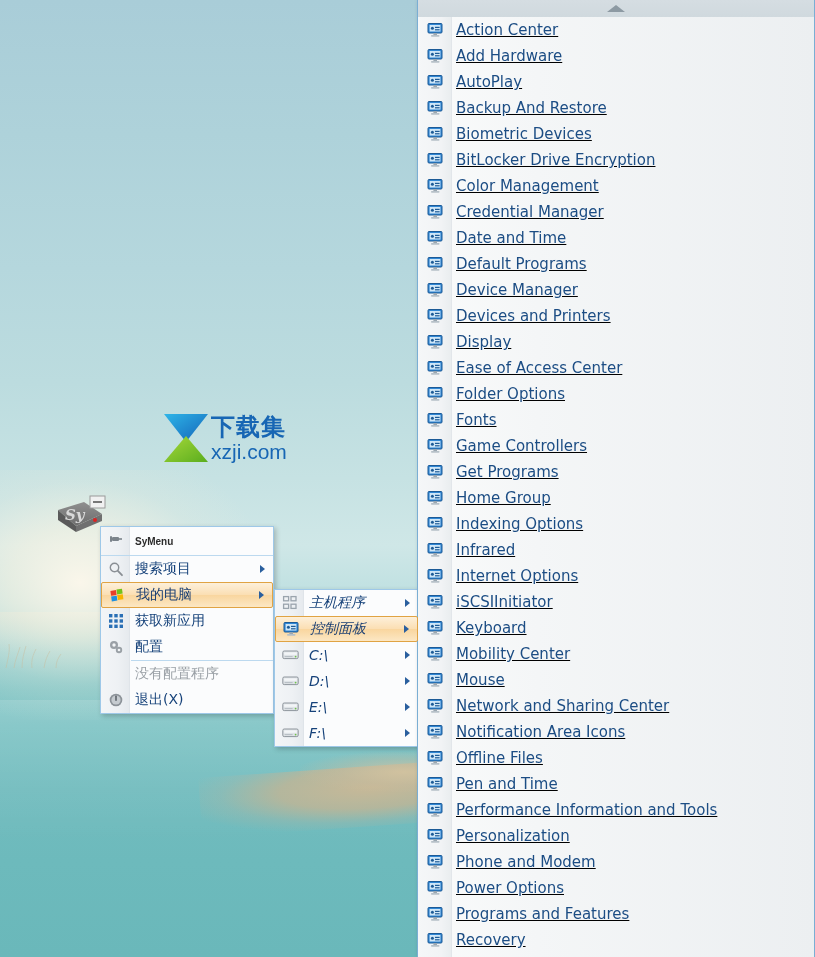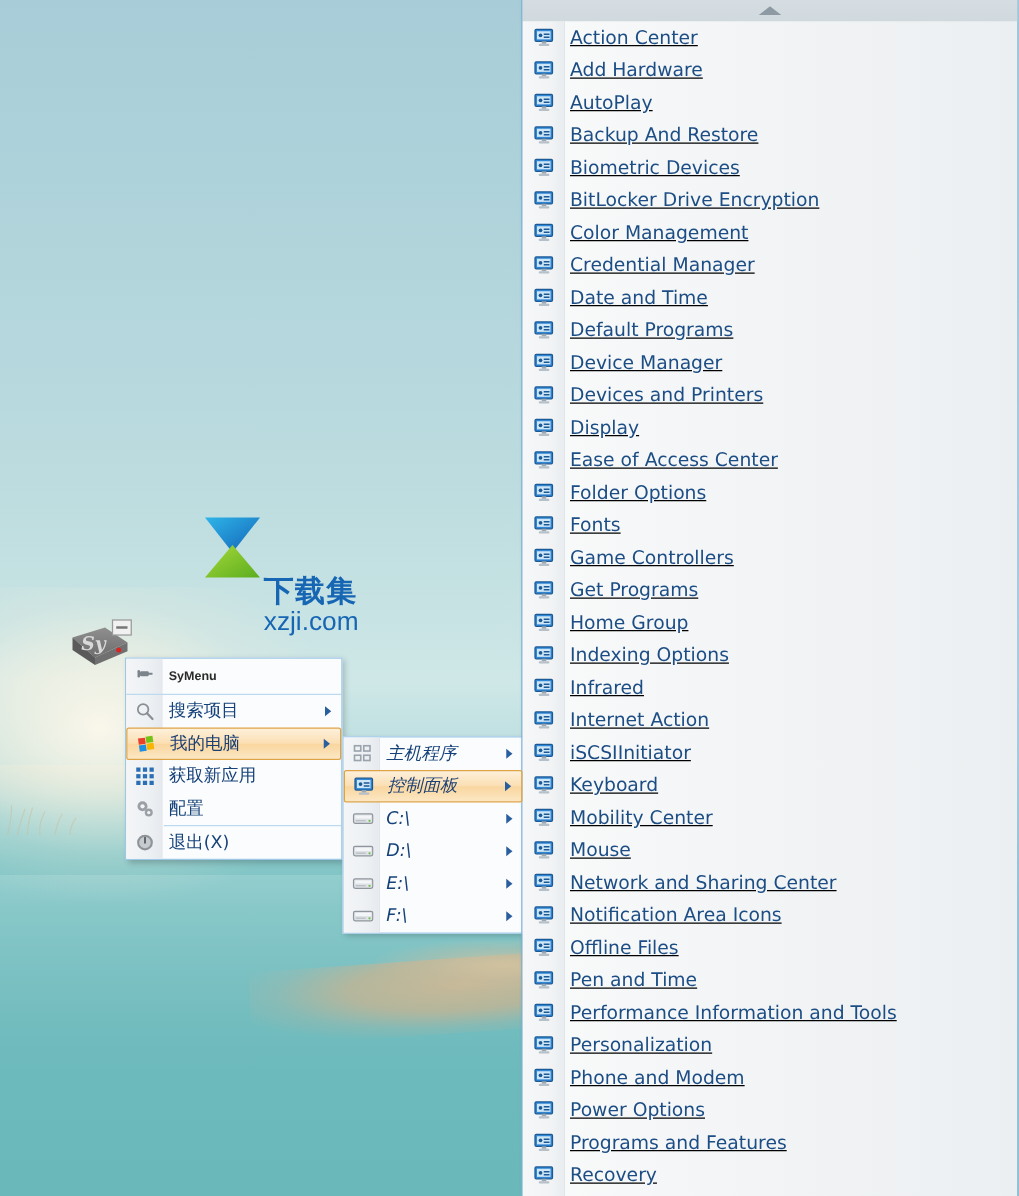--- a/index.html
+++ b/index.html
@@ -88,21 +88,21 @@
   }
 
   
   .watermark {
     position: absolute;
     left: 163px; top: 412px;
     width: 122px; height: 58px;
     pointer-events: none;
   }
   .wm-text-wrap {
-    position: absolute; left: 48px; top: 2px; margin-top: 46px;
+    position: absolute; left: 48px; top: 2px;
   }
   .wm-cn {
     font-size: 24px; font-weight: bold; letter-spacing: 1px;
     color: #1766b4;
     line-height: 26px;
     font-family: "DejaVu Sans", sans-serif;
   }
   .wm-dom {
     font-size: 21px; color: #1766b4; line-height: 24px;
     font-family: "Liberation Sans", sans-serif;
@@ -382,20 +382,23 @@
           </g>
           <circle cx="6" cy="6" r="1.7" fill="#f3f5f7"></circle>
           <circle cx="11" cy="11" r="1.3" fill="#f3f5f7"></circle>
         </svg>
       </span>
       <span class="mi-label">配置</span>
     </div>
 
     <div class="mi-sep"></div>
 
+    <div class="mi disabled">
+      <span class="mi-label">没有配置程序</span>
+    </div>
 
     <div class="mi">
       <span class="mi-icon">
         <svg width="16" height="16" viewBox="0 0 16 16">
           <circle cx="8" cy="8" r="6.3" fill="#8d9399"></circle>
           <circle cx="8" cy="8" r="4.6" fill="#c6cbd0"></circle>
           <rect x="7.2" y="3.4" width="1.6" height="5.6" rx="0.8" fill="#5f656b"></rect>
         </svg>
       </span>
       <span class="mi-label">退出(X)</span>
@@ -750,21 +753,21 @@
         <div class="cp-item">
           <span class="cp-icon"><svg width="17" height="16" viewBox="0 0 17 16">
               <rect x="1" y="1.5" width="14" height="9.5" rx="1" fill="#2f86d4" stroke="#1c5a96"></rect>
               <rect x="2.6" y="3" width="10.8" height="6.5" fill="#cfe6f7"></rect>
               <circle cx="5.4" cy="6.2" r="1.5" fill="#1c5a96"></circle>
               <rect x="8" y="4.8" width="4.6" height="1.2" fill="#1c5a96"></rect>
               <rect x="8" y="7.2" width="4.6" height="1.2" fill="#1c5a96"></rect>
               <rect x="6.4" y="11" width="3.6" height="2" fill="#9aa6b0"></rect>
               <rect x="4" y="13" width="8.5" height="1.8" rx="0.8" fill="#b6c0c8"></rect>
             </svg></span>
-          <span class="cp-label">Internet Action</span>
+          <span class="cp-label">Internet Options</span>
         </div>
         <div class="cp-item">
           <span class="cp-icon"><svg width="17" height="16" viewBox="0 0 17 16">
               <rect x="1" y="1.5" width="14" height="9.5" rx="1" fill="#2f86d4" stroke="#1c5a96"></rect>
               <rect x="2.6" y="3" width="10.8" height="6.5" fill="#cfe6f7"></rect>
               <circle cx="5.4" cy="6.2" r="1.5" fill="#1c5a96"></circle>
               <rect x="8" y="4.8" width="4.6" height="1.2" fill="#1c5a96"></rect>
               <rect x="8" y="7.2" width="4.6" height="1.2" fill="#1c5a96"></rect>
               <rect x="6.4" y="11" width="3.6" height="2" fill="#9aa6b0"></rect>
               <rect x="4" y="13" width="8.5" height="1.8" rx="0.8" fill="#b6c0c8"></rect>

